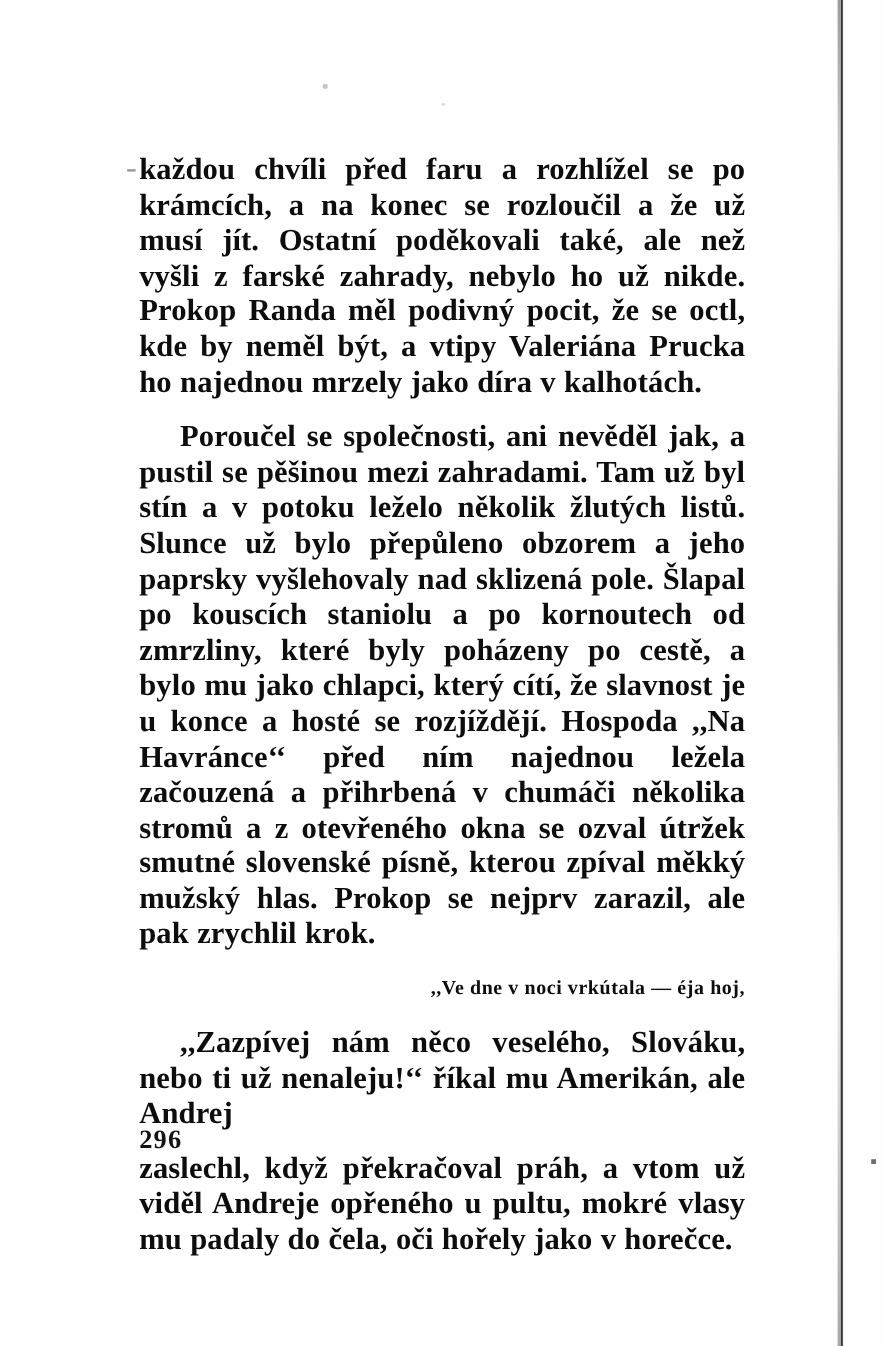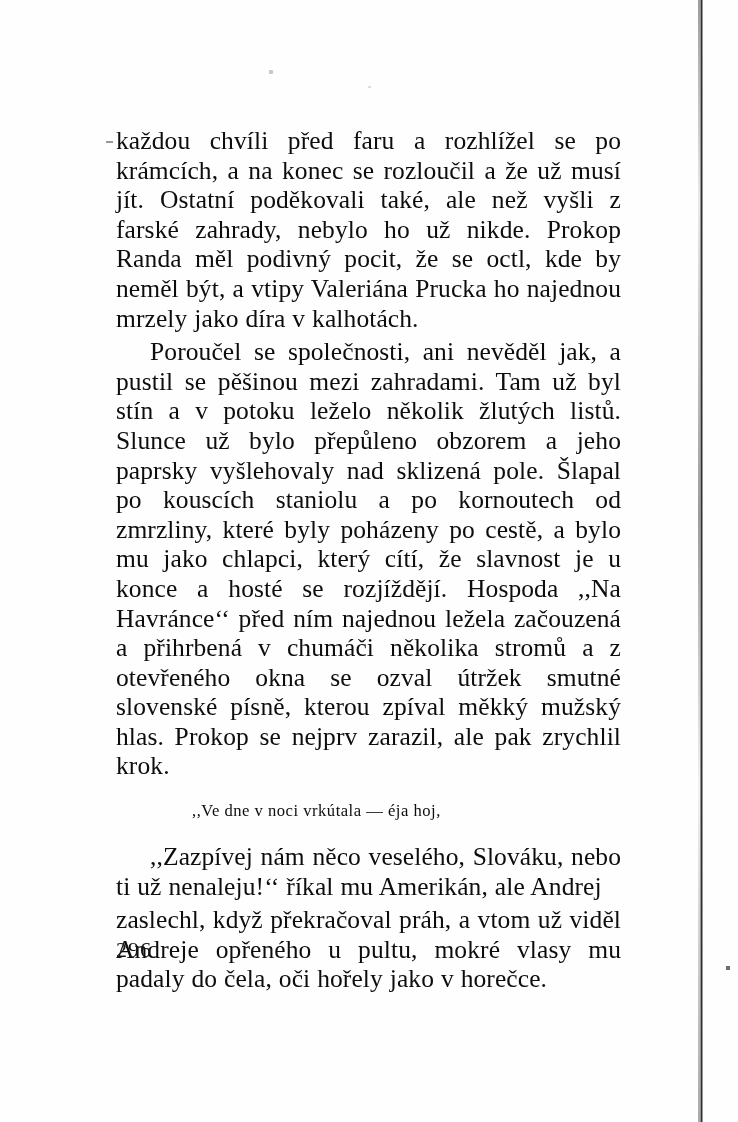--- a/index.html
+++ b/index.html
@@ -8,20 +8,21 @@
     background: #ffffff;
   }
   .page {
     position: relative;
     width: 738px;
     height: 1122px;
     background: #fefefe;
     overflow: hidden;
     font-family: "Liberation Serif", "DejaVu Serif", serif;
     color: #0d0d0d;
+    font-weight: bold;
   }
 
   
   .scan-edge {
     position: absolute;
     top: 0;
     bottom: 0;
     left: 700px;
     width: 3px;
     background: linear-gradient(to right,
@@ -60,28 +61,28 @@
   .para {
     margin: 0;
     font-size: 25.5px;
     line-height: 29.6px;
     text-align: justify;
     text-indent: 34px;
     letter-spacing: .1px;
     word-spacing: .4px;
   }
   .para.no-indent { text-indent: 0; }
-  .para + .para { margin-top: 4px; }
+  .para + .para { margin-top: 16px; }
 
   
   .verse {
     margin: 18px 0 20px 0;
     font-size: 16.6px;
     line-height: 23px;
-    text-align: left;
+    text-align: right;
     padding-left: 76px;
   }
   .verse-line {
     white-space: nowrap;
     letter-spacing: .5px;
   }
   .verse-line.second { padding-left: 8px; }
 
   .page-number {
     position: absolute;

